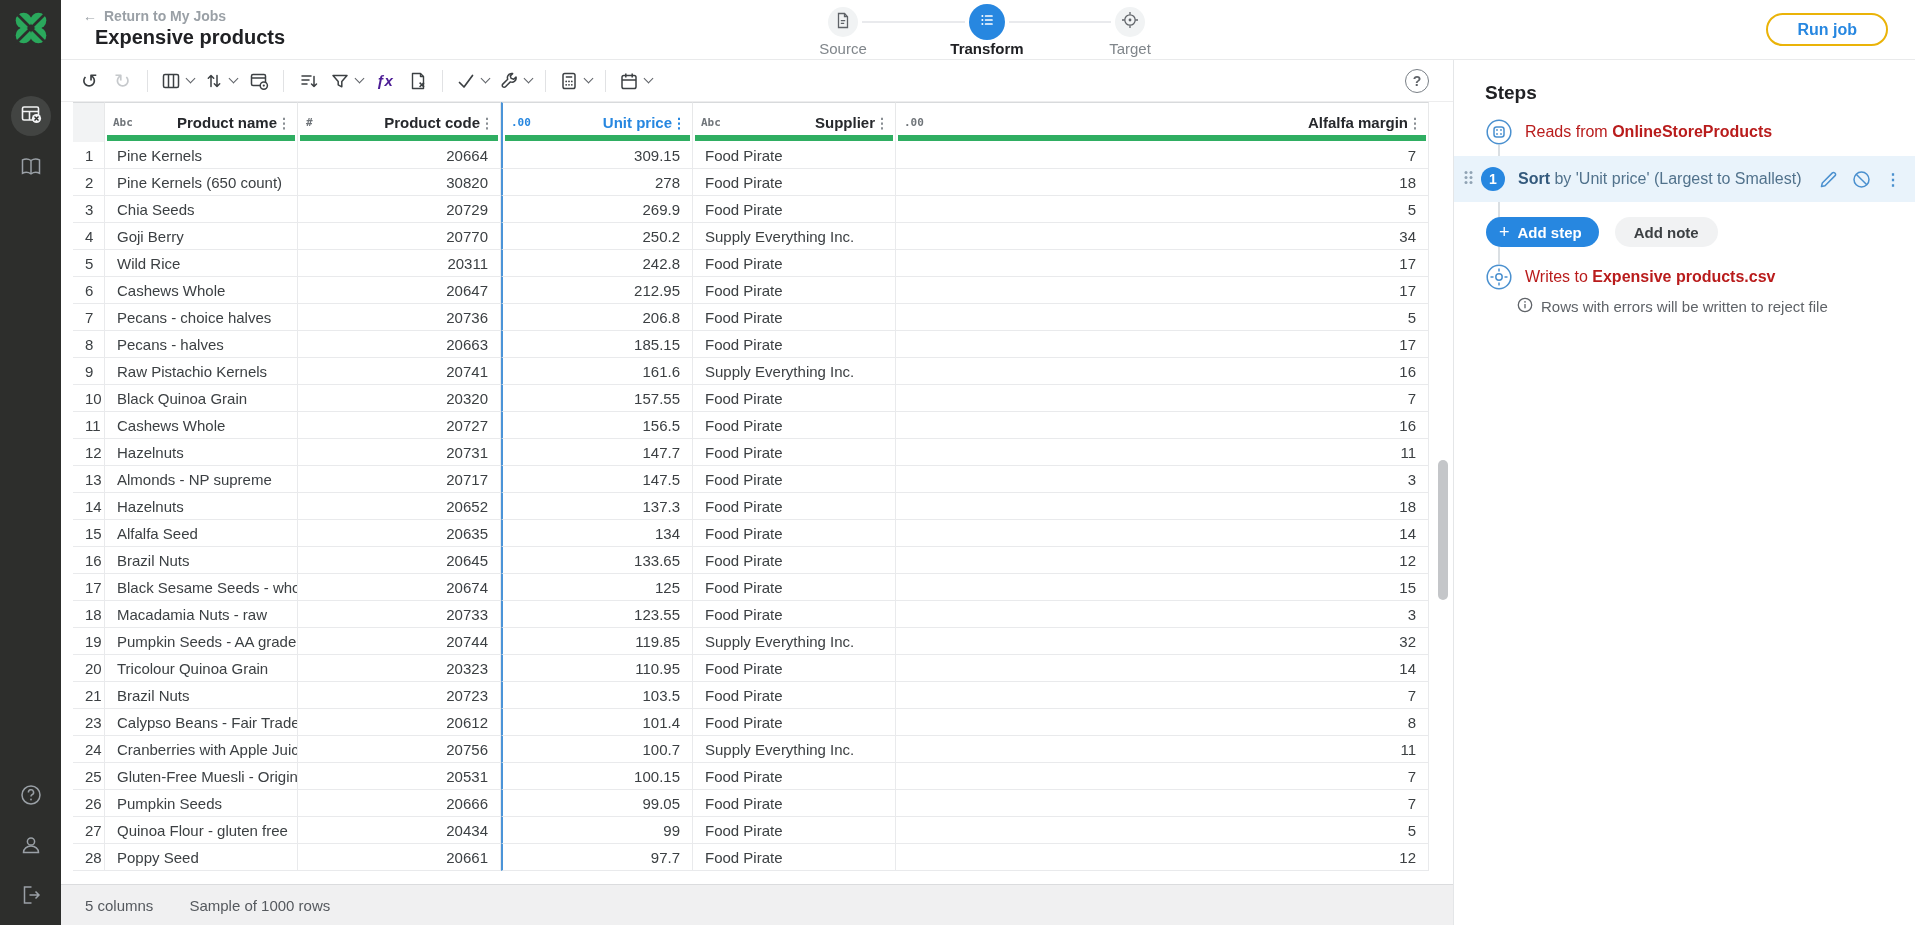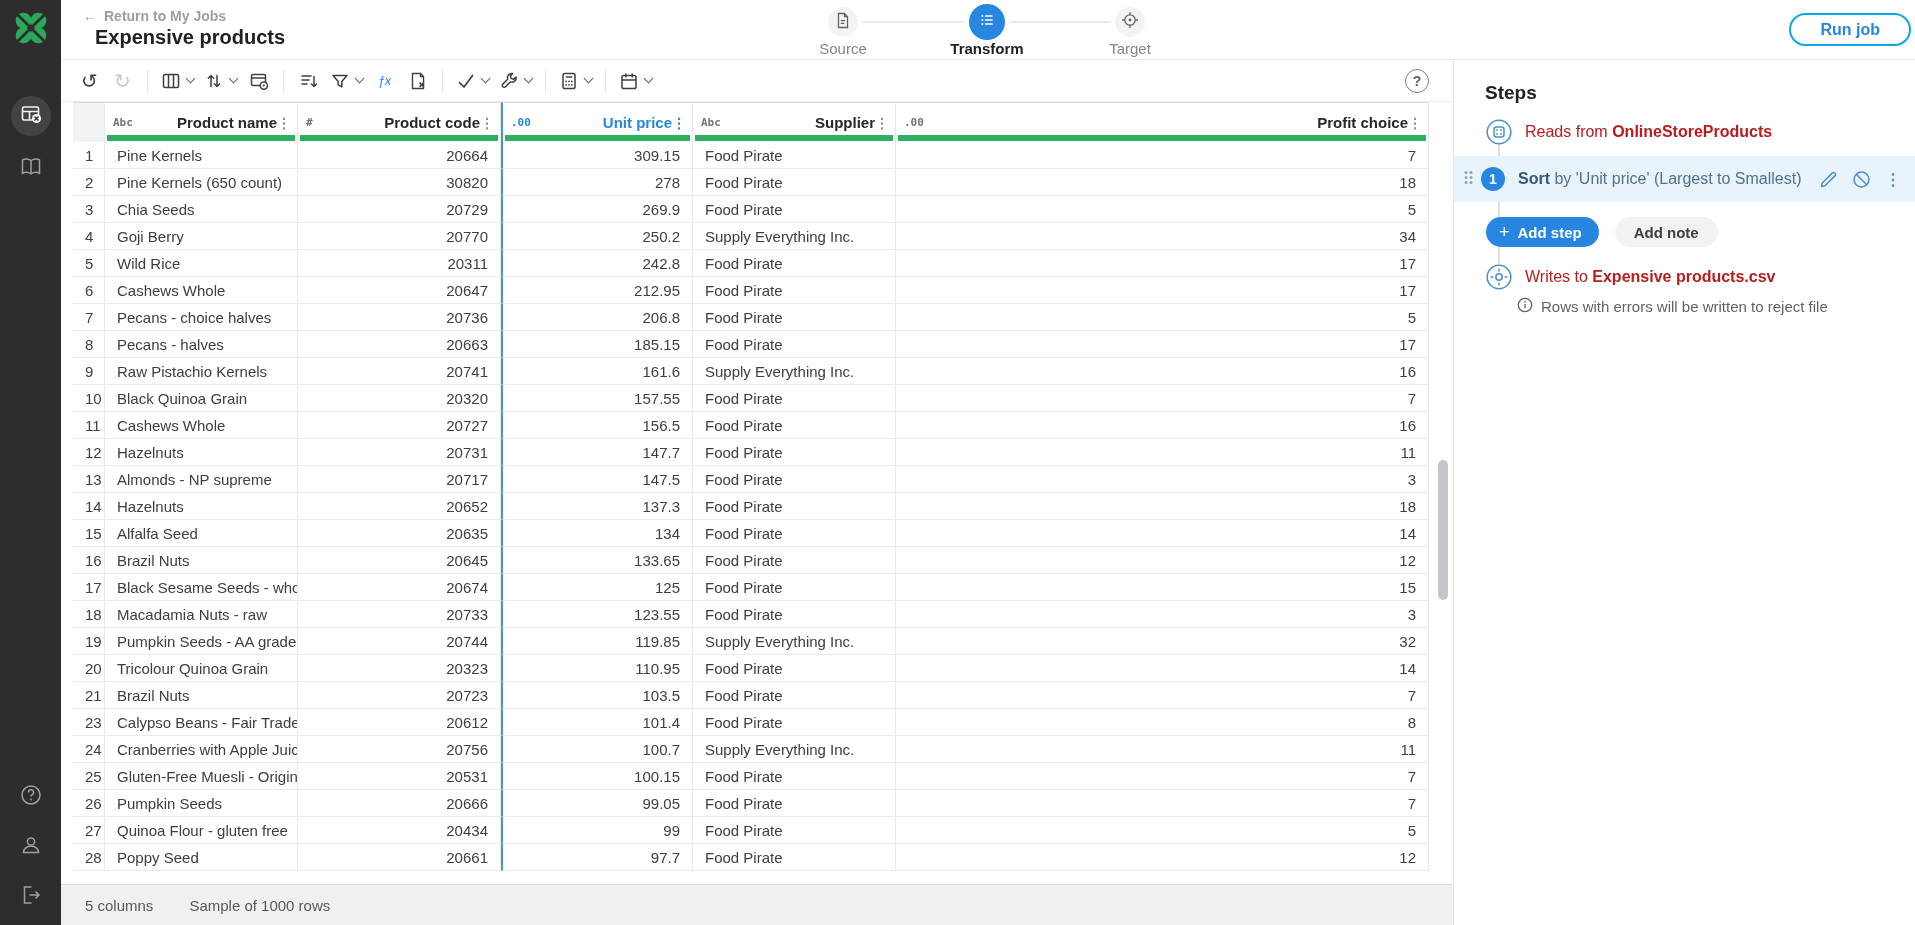--- a/index.html
+++ b/index.html
@@ -31,37 +31,37 @@
   .st-line1 { left:801px; width:103px; }
   .st-line2 { left:948px; width:102px; }
   .st-circle { position:absolute; border-radius:50%; display:flex; align-items:center; justify-content:center; cursor:pointer; }
   .st-small { width:30px; height:30px; top:7px; background:#f1f3f4; }
   .st-big { width:36px; height:36px; top:4px; background:#2787e0; }
   .st-src { left:767px; } .st-tr { left:908px; } .st-tg { left:1054px; }
   .st-label { position:absolute; top:40px; width:100px; text-align:center; font-size:15px; color:#80868b; }
   .st-label.active { color:#202124; font-weight:bold; }
   .stl-src { left:732px; } .stl-tr { left:876px; } .stl-tg { left:1019px; }
 
-  .run-btn { position:absolute; right:4px; top:13px; height:33px; padding:0 29px; border-radius:17px;
-             border:2px solid #0ea5e9; background:#fff; color:#2787e0; font-size:16px; font-weight:bold;
+  .run-btn { position:absolute; right:27px; top:13px; height:33px; padding:0 29px; border-radius:17px;
+             border:2px solid #eab308; background:#fff; color:#2787e0; font-size:16px; font-weight:bold;
              font-family:"Liberation Sans", sans-serif; cursor:pointer; }
 
   .content { position:absolute; top:60px; left:0; right:0; bottom:0; display:flex; }
   .workspace { position:relative; width:1392px; height:100%; background:#fff; }
   .steps-panel { position:relative; flex:1; border-left:1px solid #e4e6e8; background:#fff; }
 
   
   .toolbar { position:relative; height:42px; display:flex; align-items:center; padding-left:12px;
              border-bottom:1px solid #ededee; background:#fff; }
   .tbtn { height:32px; min-width:33px; padding:0 5px; display:flex; align-items:center; justify-content:center;
           background:none; border:none; color:#3c4043; cursor:pointer; font-family:"Liberation Sans", sans-serif; }
   .tbtn svg { display:block; }
   .glyph { font-size:20px; line-height:1; }
   .tbtn.disabled { color:#c6c9cc; }
-  .fx { font-size:13px; font-style:italic; font-weight:normal; color:#3b82f6; }
+  .fx { font-size:15px; font-style:italic; font-weight:bold; color:#4c1d95; }
   .chev { width:7px; height:7px; border-left:1.6px solid #5f6368; border-bottom:1.6px solid #5f6368;
           transform:rotate(-45deg); margin-left:6px; margin-top:-4px; }
   .tsep { width:1px; height:22px; background:#e1e2e4; margin:0 8px; }
   .help-btn { position:absolute; right:24px; top:9px; width:24px; height:24px; border-radius:50%;
               border:1.7px solid #797f86; background:none; color:#5f6368; font-size:14px; font-weight:bold;
               display:flex; align-items:center; justify-content:center; cursor:pointer; padding:0; }
 
   
   .grid-wrap { position:absolute; top:42px; left:12px; right:0; bottom:41px; overflow:hidden; }
   table.grid { border-collapse:separate; border-spacing:0; table-layout:fixed; width:1356px; }
@@ -388,21 +388,21 @@
                     <div class="hwrap">
                       <span class="tag">Abc</span>
                       <span class="lbl">Supplier</span>
                       <span class="dots">⋮</span>
                     </div>
                     <div class="bar"></div>
                   </th>
                   <th>
                     <div class="hwrap">
                       <span class="tag">.00</span>
-                      <span class="lbl">Profit choice</span>
+                      <span class="lbl">Alfalfa margin</span>
                       <span class="dots">⋮</span>
                     </div>
                     <div class="bar"></div>
                   </th>
                 </tr>
               </thead>
             <tbody id="grid-body">
                 <tr>
                   <td class="gutter">1</td>
                   <td>Pine Kernels</td>

